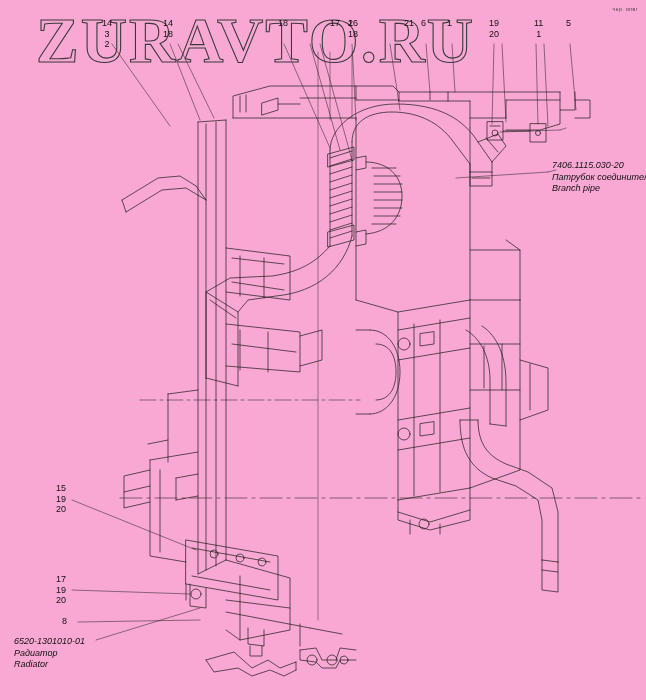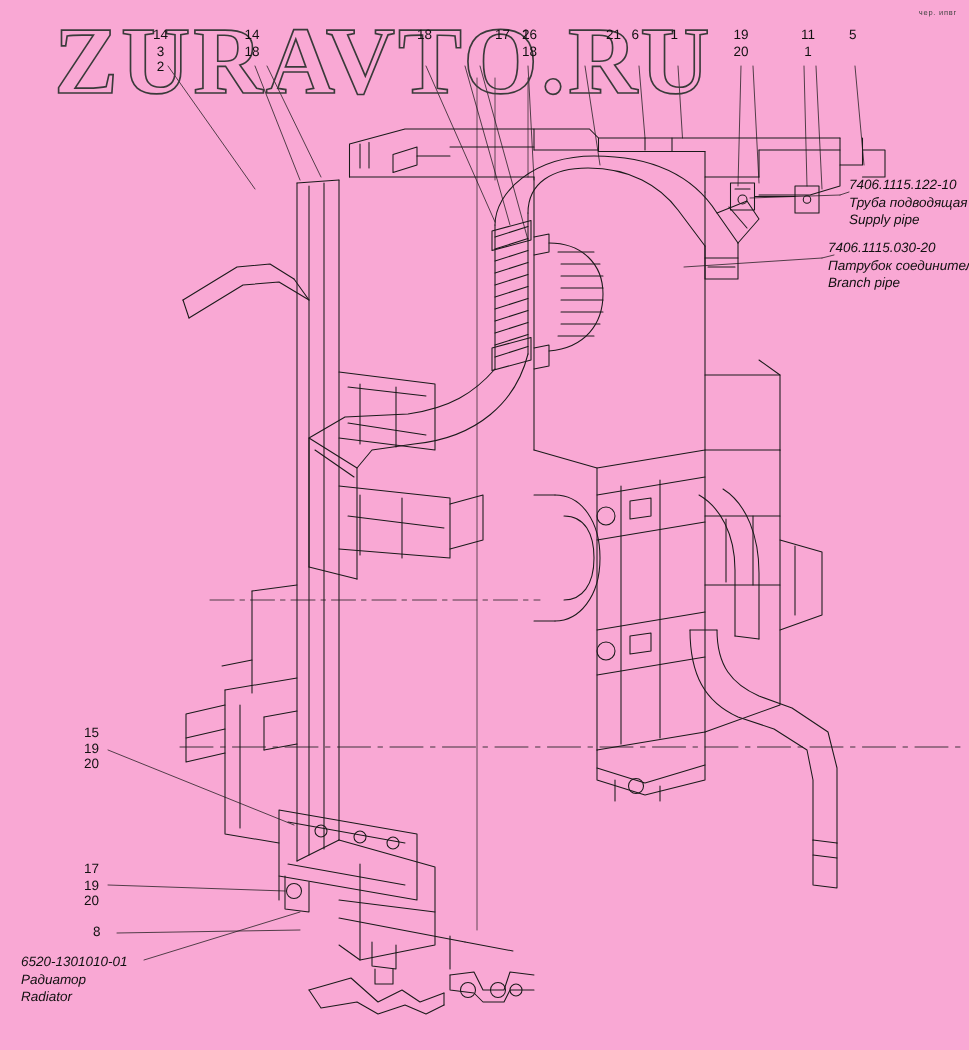--- a/index.html
+++ b/index.html
@@ -364,25 +364,20 @@
   <div class="stack" style="left:56px; top:574px;">
     <div>17</div>
     <div>19</div>
     <div>20</div>
   </div>
 
   <div class="stack" style="left:62px; top:616px;">
     <div>8</div>
   </div>
 
-  <div class="callout-block" style="left:566px; top:118px; text-align:left;">
-    <div class="code">7406.1115.122-10</div>
-    <div class="ru">Труба подводящая</div>
-    <div class="en">Supply pipe</div>
-  </div>
 
   <div class="callout-block" style="left:552px; top:160px; text-align:left;">
     <div class="code">7406.1115.030-20</div>
     <div class="ru">Патрубок соединительный</div>
     <div class="en">Branch pipe</div>
   </div>
 
   <div class="callout-block" style="left:14px; top:636px; text-align:left;">
     <div class="code">6520-1301010-01</div>
     <div class="ru">Радиатор</div>

